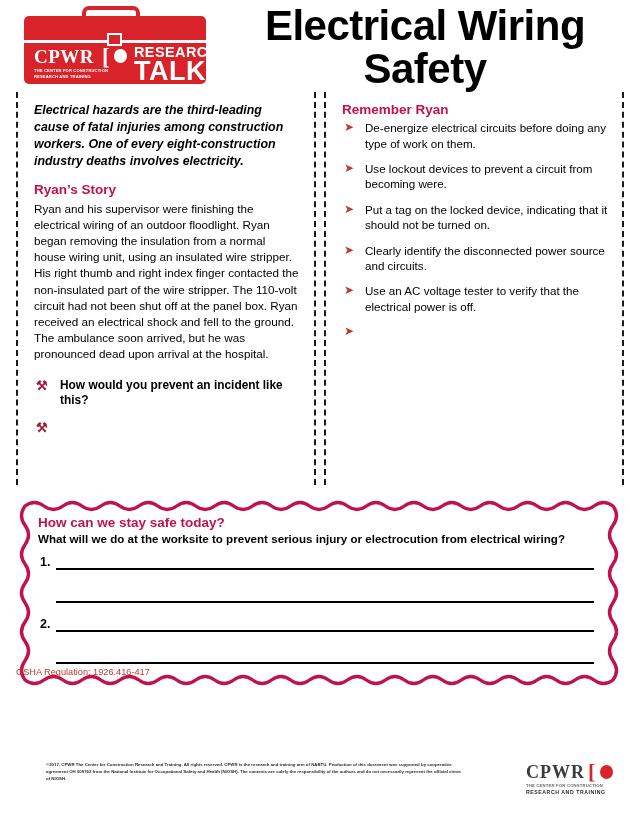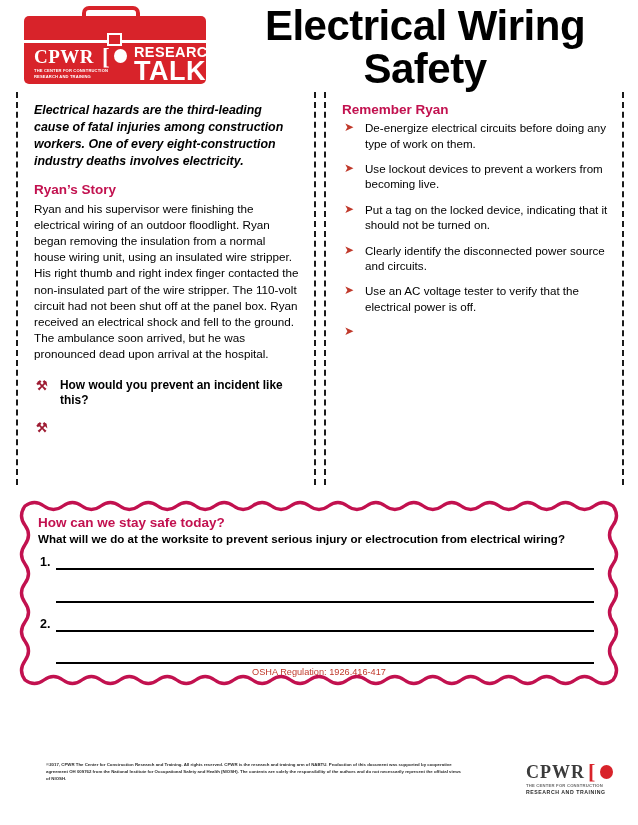--- a/index.html
+++ b/index.html
@@ -239,21 +239,20 @@
     background: #000;
   }
   .rule1 { left: 40px;  top: 71px;  width: 538px; }
   .rule2 { left: 40px;  top: 104px; width: 538px; }
   .rule3 { left: 40px;  top: 133px; width: 538px; }
   .rule4 { left: 40px;  top: 165px; width: 538px; }
   .osha {
     position: absolute;
     left: 0; top: 170px;
     width: 606px;
-    text-align: center;
     color: #c0392b;
     font-size: 9.2px;
     font-weight: 500;
   }
 
   
   .footer {
     position: absolute;
     left: 0; top: 755px;
     width: 638px; height: 60px;
@@ -360,21 +359,21 @@
 <div class="col col-right">
   <div class="col-inner">
     <div class="sec-head">Remember Ryan</div>
     <div class="r-list">
       <div class="r-item">
         <span class="r-mark">➤</span>
         <span>De-energize electrical circuits before doing any type of work on them.</span>
       </div>
       <div class="r-item">
         <span class="r-mark">➤</span>
-        <span>Use lockout devices to prevent a workers from becoming live.</span>
+        <span>Use lockout devices to prevent a circuit from becoming were.</span>
       </div>
       <div class="r-item">
         <span class="r-mark">➤</span>
         <span>Put a tag on the locked device, indicating that it should not be turned on.</span>
       </div>
       <div class="r-item">
         <span class="r-mark">➤</span>
         <span>Clearly identify the disconnected power source and circuits.</span>
       </div>
       <div class="r-item">

